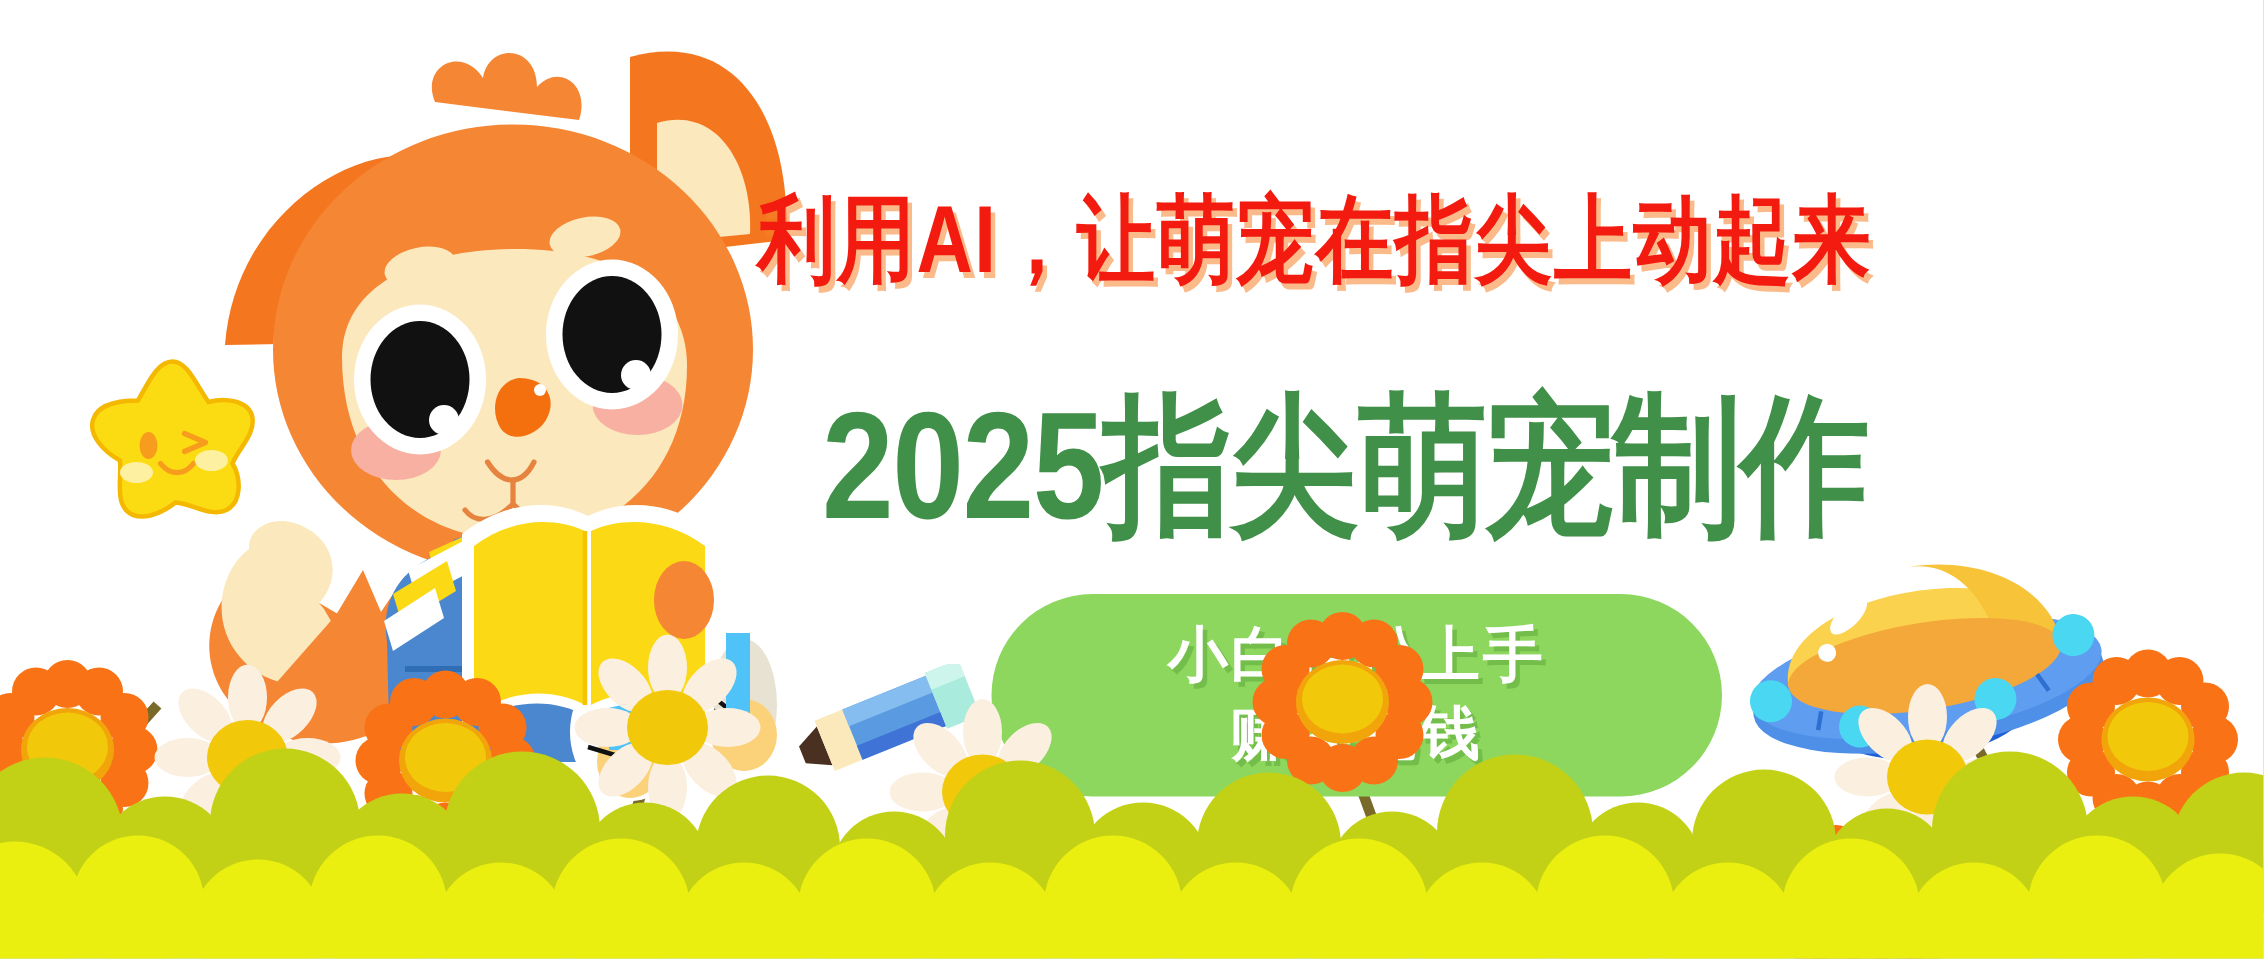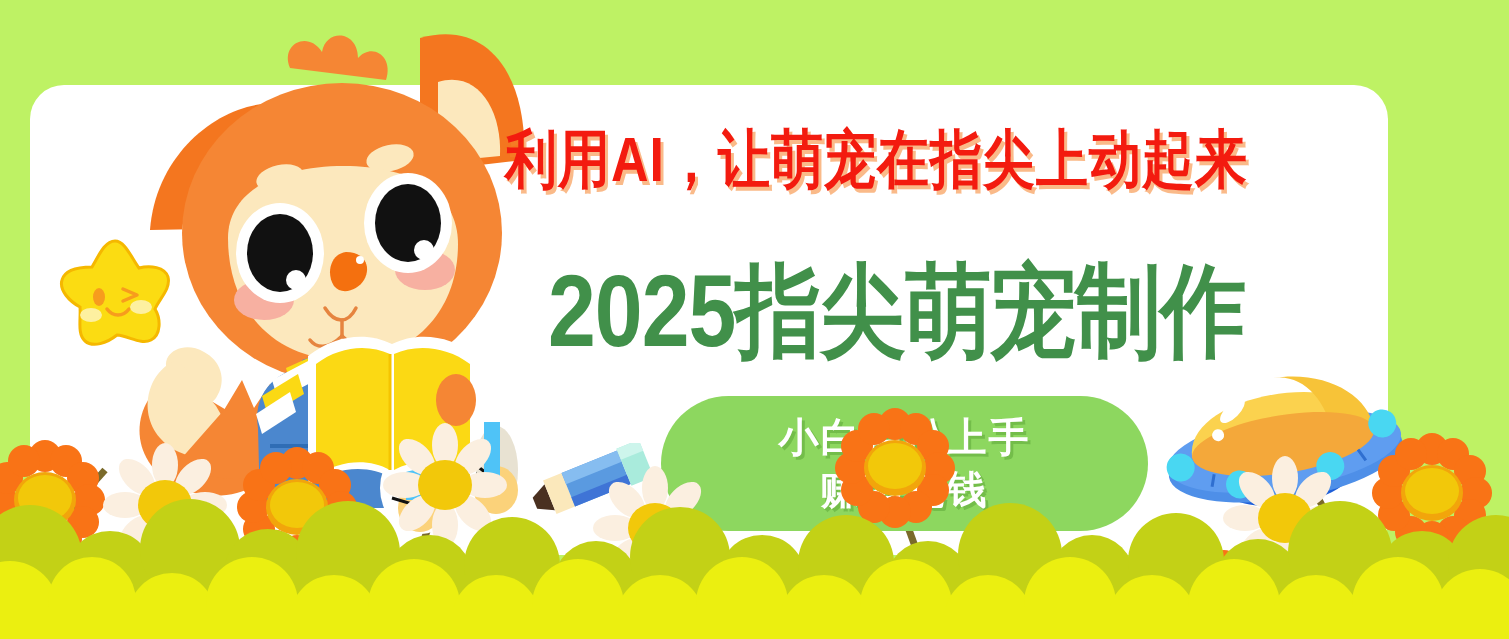--- a/index.html
+++ b/index.html
@@ -6,21 +6,21 @@
   body{
     width:1509px;height:639px;overflow:hidden;
     font-family:"Liberation Sans","DejaVu Sans",sans-serif;
     background:#44bd4e;
     position:relative;
   }
 
   
   .poster{
     position:absolute;inset:0;
-    background:#bef264;
+    background:#ffffff;
     overflow:hidden;
   }
 
   
   .card{
     position:absolute;
     left:30px;top:85px;
     width:1358px;height:470px;
     background:#ffffff;
     border-radius:34px;

